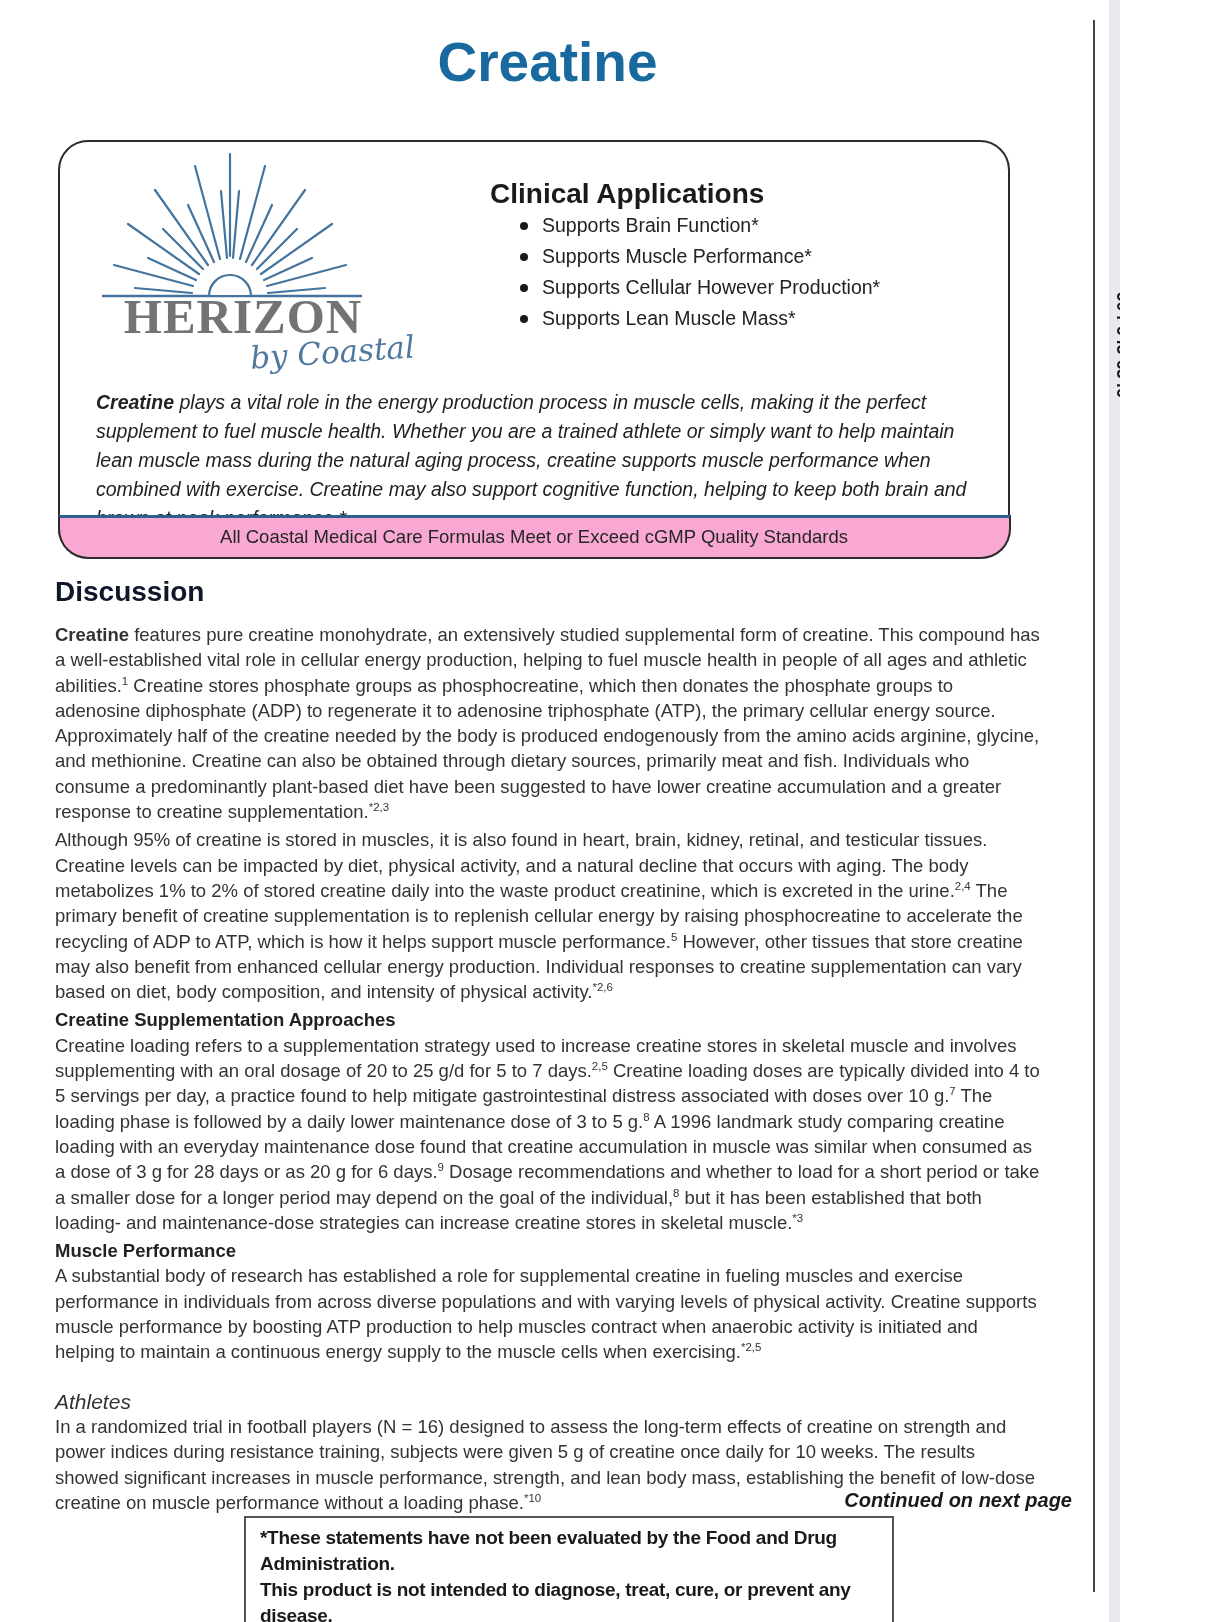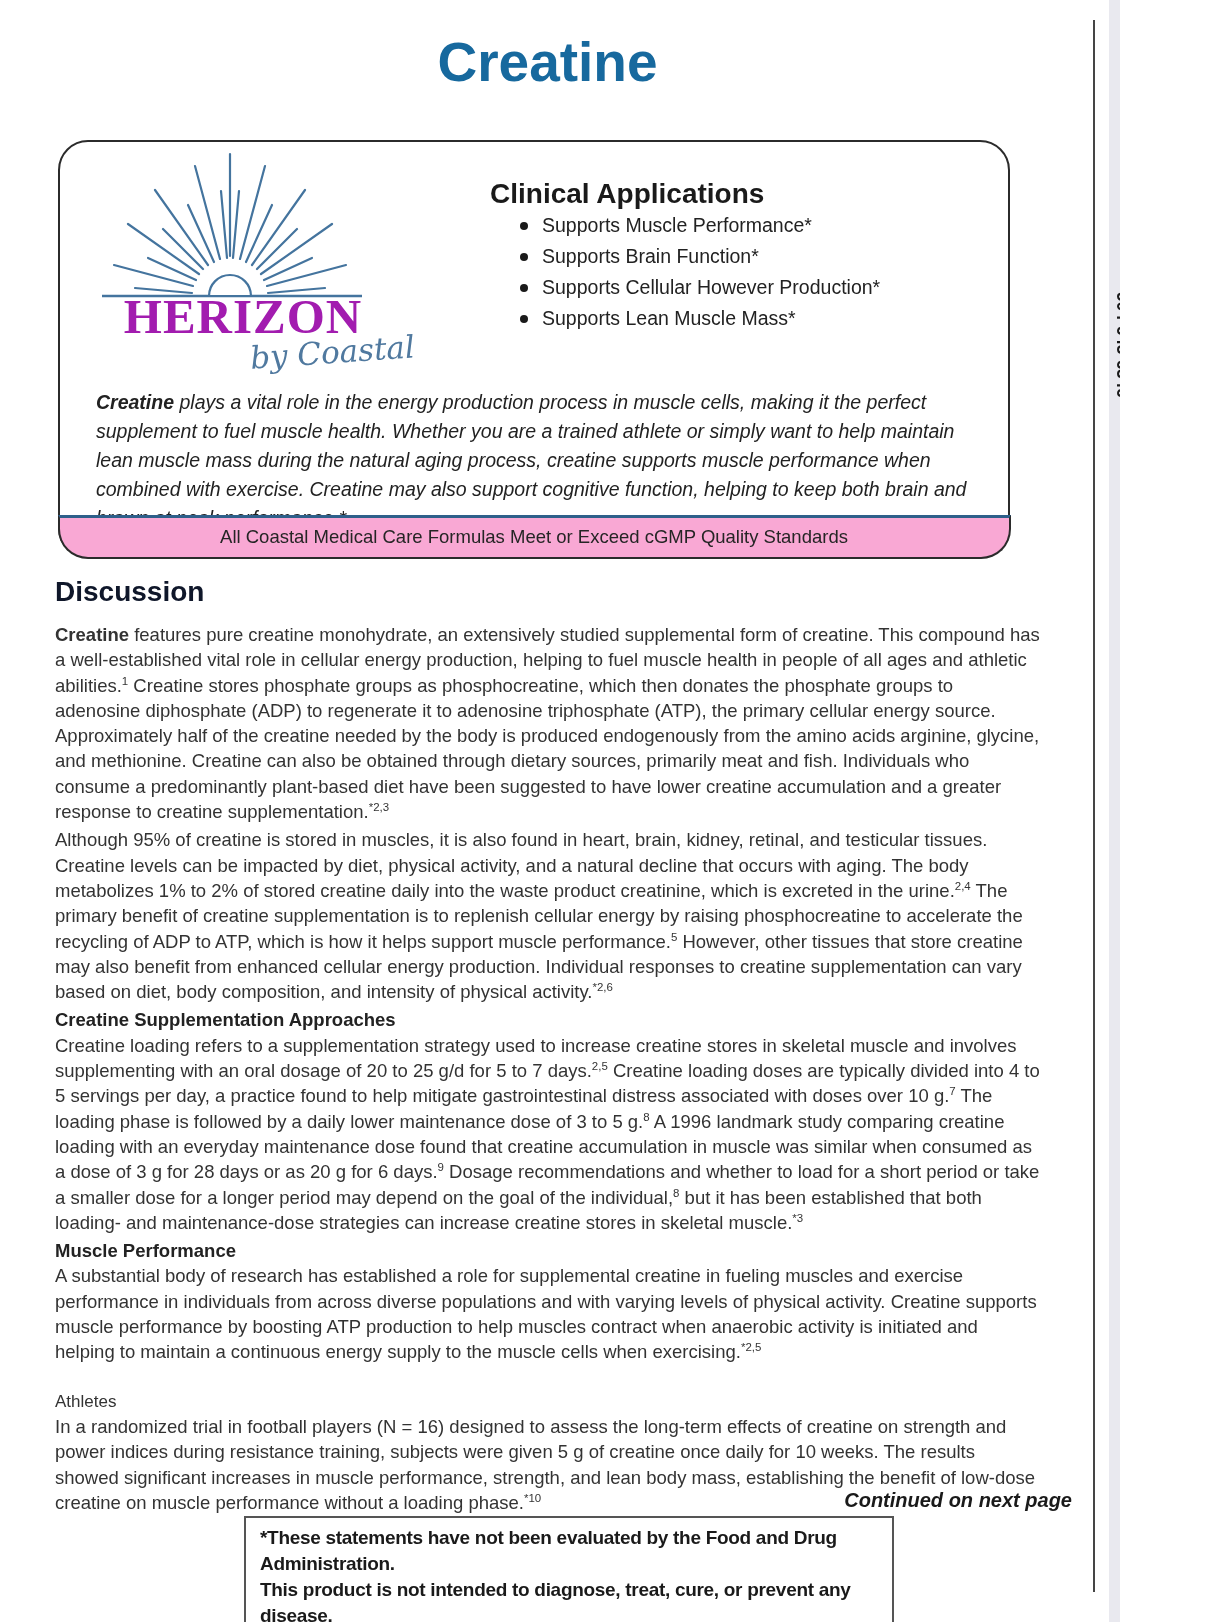--- a/index.html
+++ b/index.html
@@ -13,21 +13,21 @@
                font-size:55px; font-weight:700; color:#17699e; letter-spacing:0px; }
 
   
   .app-box { position:absolute; left:58px; top:140px; width:952px; height:418px;
              border:2.5px solid #2b2b2b; border-radius:30px; background:#fff; }
   .box-top { display:flex; height:238px; }
   .logo-wrap { width:430px; position:relative; }
   .logo-burst { position:absolute; left:30px; top:2px; }
   .logo-name { position:absolute; left:38px; top:146px; width:290px; text-align:center;
                font-family:"Liberation Serif", serif; font-weight:700; font-size:49px;
-               letter-spacing:1px; color:#a21caf; }
+               letter-spacing:1px; color:#737373; }
   .logo-tagline { position:absolute; left:190px; top:192px; font-family:"DejaVu Serif", serif;
                   font-style:italic; font-size:31px; color:#50799f; transform:rotate(-4deg); }
   .clinical { flex:1; padding-top:36px; }
   .clinical-title { font-size:28px; font-weight:700; color:#1a1a1a; }
   .bullet-list { list-style:none; padding-left:30px; }
   .bullet-list li { font-size:19.5px; color:#222; line-height:31px; position:relative; padding-left:22px; }
   .bullet-list li::before { content:""; position:absolute; left:0; top:12px; width:8px; height:8px;
                             border-radius:50%; background:#1a1a1a; }
   .intro-p { margin:8px 14px 0 36px; font-style:italic; font-size:19.5px; line-height:29px; color:#222; }
   .intro-lead { font-weight:700; }
@@ -35,21 +35,21 @@
                 background:#f9a8d4; border:2.5px solid #2b2b2b; border-top:3px solid #2e5f8a;
                 border-radius:0 0 30px 30px; display:flex; align-items:center; justify-content:center;
                 font-size:18.5px; color:#252525; }
 
   
   .discussion { position:absolute; left:55px; top:576px; width:985px; }
   .discussion-title { font-size:28px; font-weight:700; color:#0f172a; margin-bottom:14px; }
   .body-p { font-size:18.5px; line-height:25.3px; color:#333; margin-bottom:3px; }
   .body-p sup { font-size:62%; line-height:0; }
   .sub-h { font-size:18.5px; line-height:25.3px; font-weight:700; color:#222; }
-  .sub-hi { font-size:17px; line-height:25.3px; color:#333;margin-top:24px; }
+  .sub-hi { font-size:21px; line-height:25.3px; font-style:italic; color:#333;margin-top:24px; }
 
   .continued { position:absolute; left:0; top:1489px; width:1072px; text-align:right;
                font-size:20px; font-weight:700; font-style:italic; color:#1a1a1a; }
   .disclaimer-box { position:absolute; left:244px; top:1516px; width:650px;
                     border:2px solid #555; padding:7px 14px; font-size:19px; font-weight:700;
                     line-height:26px; color:#1a1a1a; letter-spacing:-0.3px; }
 
   
   .side-dist { position:absolute; left:1200px; top:292px; width:312px;
                transform:rotate(90deg); transform-origin:top left;
@@ -96,22 +96,22 @@
           </g>
           <line x1="12" y1="152" x2="272" y2="152" stroke="#44749e" stroke-width="2.4"></line>
           <path d="M119,152 A21,21 0 0 1 161,152 Z" fill="#ffffff" stroke="#44749e" stroke-width="2.2"></path>
         </svg>
         <div class="logo-name">HERIZON</div>
         <div class="logo-tagline">by Coastal</div>
       </div>
       <div class="clinical">
         <div class="clinical-title">Clinical Applications</div>
         <ul class="bullet-list">
+            <li>Supports Brain Function*</li>
             <li>Supports Muscle Performance*</li>
-            <li>Supports Brain Function*</li>
             <li>Supports Cellular However Production*</li>
             <li>Supports Lean Muscle Mass*</li>
           </ul>
       </div>
     </div>
     <p class="intro-p"><span class="intro-lead">Creatine</span><span> plays a vital role in the energy production process in muscle cells, making it the perfect supplement to fuel muscle health. Whether you are a trained athlete or simply want to help maintain lean muscle mass during the natural aging process, creatine supports muscle performance when combined with exercise. Creatine may also support cognitive function, helping to keep both brain and brawn at peak performance.*</span></p>
     <div class="gmp-banner">All Coastal Medical Care Formulas Meet or Exceed cGMP Quality Standards</div>
   </div>
 
   <div class="discussion">

